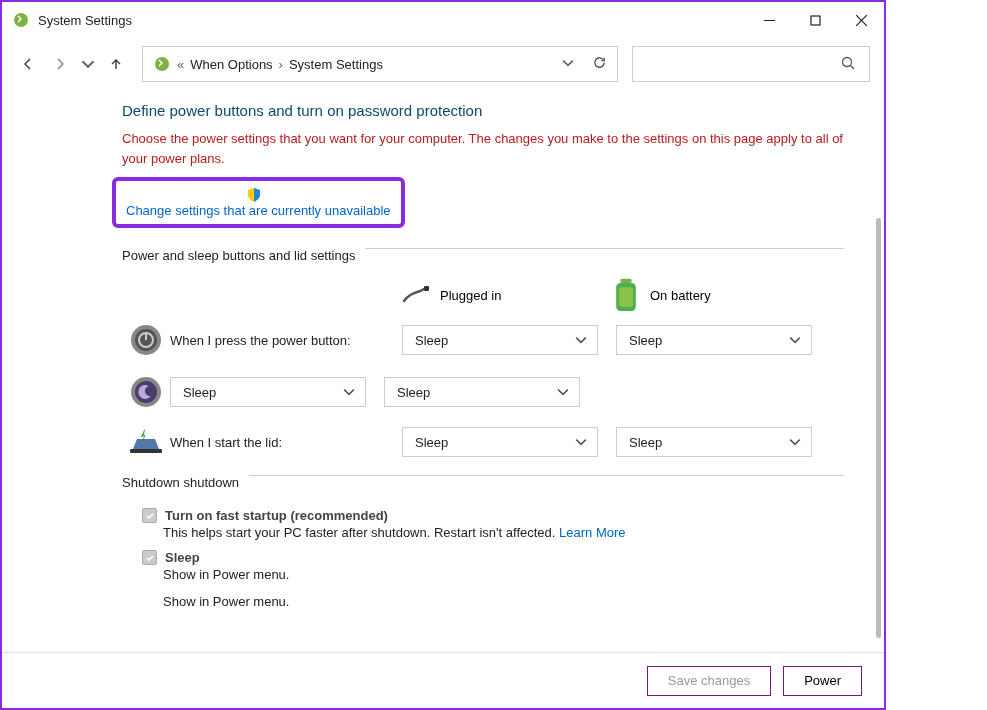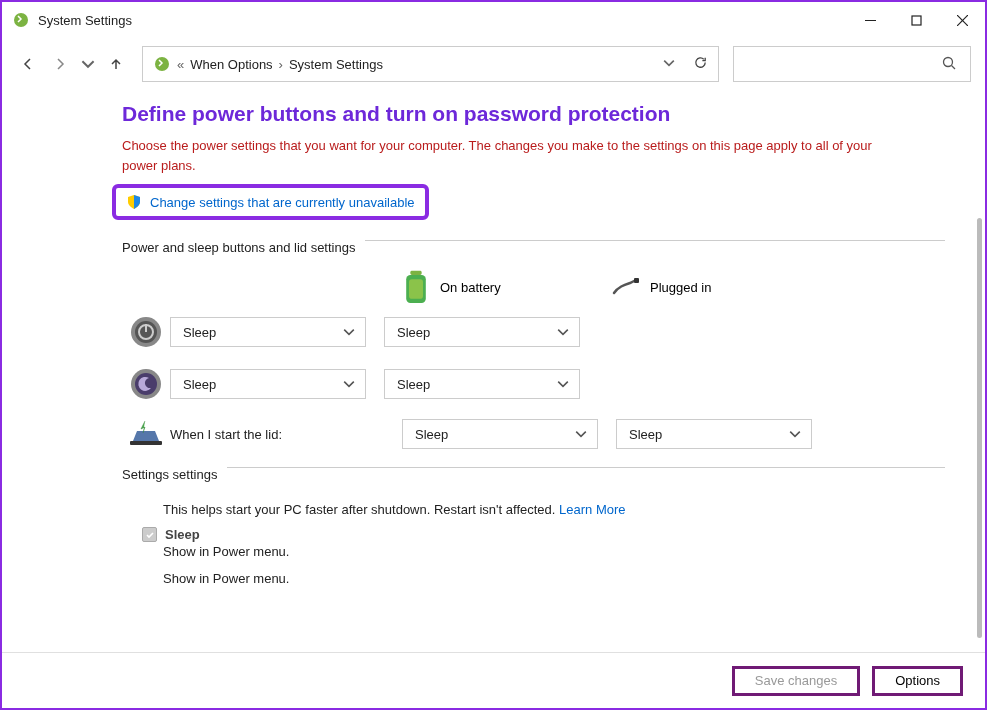--- a/index.html
+++ b/index.html
@@ -1,37 +1,37 @@
 <!DOCTYPE html>
 <html><head>
 <meta charset="utf-8">
 <style>
   * { box-sizing: border-box; margin: 0; padding: 0; }
   html, body { width: 987px; height: 710px; font-family: "Segoe UI", Arial, sans-serif; font-size: 13px; overflow: hidden; }
-  .window { width: 987px; height: 710px; border: 2px solid #8a2be2; background: #fff; display: flex; flex-direction: column; position: relative; }
+  .window { width: 886px; height: 710px; border: 2px solid #8a2be2; background: #fff; display: flex; flex-direction: column; position: relative; }
   .titlebar { height: 36px; display: flex; align-items: center; padding: 0 0 0 10px; }
   .titlebar .app-icon { width: 18px; height: 18px; margin-right: 8px; display:flex;align-items:center;justify-content:center;}
   .titlebar .title { font-size: 13px; color: #222; flex: 1; }
   .winbtns { display: flex; height: 100%; }
   .winbtn { width: 46px; display: flex; align-items: center; justify-content: center; cursor: default; }
   .winbtn svg { width: 11px; height: 11px; }
   .toolbar { height: 52px; display: flex; align-items: center; gap: 8px; padding: 0 14px; }
   .navbtn { width: 24px; height: 24px; display: flex; align-items: center; justify-content: center; color: #555; }
   .navbtn svg { width: 14px; height: 14px; }
   .addrbar { flex: 1; height: 36px; border: 1px solid #ccc; display: flex; align-items: center; padding: 0 10px; margin:0 6px; }
   .addrbar .icon { width: 18px; height: 18px; margin-right: 6px; display:flex;align-items:center;justify-content:center;}
   .addrbar .crumbs { flex: 1; display: flex; align-items: center; gap: 6px; color: #222; font-size: 13px; }
   .chev { color: #666; }
   .addrtail { display:flex; gap:18px; align-items:center; color:#555; margin-left:8px;}
   .searchbox { width: 238px; height: 36px; border: 1px solid #ccc; display: flex; align-items: center; justify-content: flex-end; padding: 0 14px; }
   .content-wrap { flex:1; display:flex; overflow:hidden; position:relative;}
   .content { flex: 1; padding: 12px 40px 10px 120px; overflow: hidden; }
-  h1.page-title { color: #6d28d9; font-size: 21px; font-weight: 700; margin-bottom: 10px; }
+  h1.page-title { color: #0c4a6e; font-size: 15px; font-weight: 400; margin-bottom: 10px; }
   .desc { font-size: 13px; color: #b91c1c; line-height: 1.55; margin-bottom: 4px; max-width: 760px;}
-  .highlight-box { border: 4px solid #8a2be2; border-radius: 6px; display: inline-flex; align-items: center; padding: 6px 10px; margin: 4px 0 10px -10px; }
+  .highlight-box { border: 4px solid #8a2be2; border-radius: 6px; display: inline-flex; align-items: center; padding: 6px 10px; margin: 4px 0 10px -10px; flex-direction: column; }
   .shield { width:16px; height:16px; margin-right:8px; display:flex;align-items:center;justify-content:center;}
   .link { color: #0066cc; font-size: 13px; cursor: pointer; }
   .section-header { display: flex; align-items: flex-start; margin: 10px 0 18px 0; }
   .section-header .label { font-size: 13px; color: #222; white-space: nowrap; }
   .section-header .line { flex: 1; height: 1px; background: #ccc; margin-left: 10px; }
   .col-headers { display: flex; margin-bottom: 14px; padding-left:280px;}
   .colh { width: 210px; display: flex; align-items: center; gap: 10px; }
   .colh .icon { width:28px; height:28px; display:flex;align-items:center;justify-content:center;}
   .setting-row { display: flex; align-items: center; margin-bottom: 18px; }
   .setting-row .setting-icon { width: 48px; display:flex; justify-content:center; align-items:center;}
@@ -41,21 +41,21 @@
   .dropdown svg { width: 12px; height: 12px; color:#555;}
   .shutdown-item { margin: 0 0 10px 20px; }
   .shutdown-item .row1 { display:flex; align-items:center; gap:8px;}
   .chk { width: 15px; height: 15px; border: 1px solid #aaa; border-radius:2px; display:flex; align-items:center; justify-content:center; background:#ddd;}
   .chk.checked { background:#ccc; }
   .chk.unchecked { background:#fff;}
   .chk svg { width:10px; height:10px; color:#fff;}
   .bold { font-weight: 600; color:#444;}
   .subtext { margin-left: 21px; font-size: 13px; color: #222; padding-top:2px;}
   .bottombar { height: 56px; border-top: 1px solid #e0e0e0; display: flex; align-items: center; justify-content: flex-end; padding: 0 22px; gap: 12px;}
-  .btn { height: 30px; border: 3px solid #701a75; padding: 0 20px; font-size: 13px; background: #fff; display:flex;align-items:center;cursor:pointer;}
+  .btn { height: 30px; border: 1px solid #701a75; padding: 0 20px; font-size: 13px; background: #fff; display:flex;align-items:center;cursor:pointer;}
   .btn.disabled { color:#999; }
   .scrollbar { position:absolute; right:3px; top:8px; width:12px; bottom:8px; background:transparent;}
   .scrollthumb { position:absolute; right:0; top:120px; width:5px; height:420px; background:#bbb; border-radius:3px;}
 </style>
 </head>
 <body>
 
 <div class="window">
 
   <div class="titlebar">
@@ -155,49 +155,50 @@
       </div>
 
       <div class="section-header">
         <span class="label">Power and sleep buttons and lid settings</span>
         <div class="line"></div>
       </div>
 
       <div class="col-headers">
         <div class="colh">
           <span class="icon">
+              <svg viewBox="0 0 28 20">
+                <path d="M2 16 C6 10 12 8 18 6 L24 3" stroke="#555" stroke-width="2.5" fill="none" stroke-linecap="round"></path>
+                <rect x="22" y="1" width="5" height="5" fill="#333" rx="1"></rect>
+              </svg>
+            </span>
+          <span>Plugged in</span>
+        </div>
+        <div class="colh">
+          <span class="icon">
               <svg viewBox="0 0 20 28">
                 <rect x="6" y="2" width="8" height="3" fill="#7cb342" rx="1"></rect>
                 <rect x="3" y="5" width="14" height="20" rx="3" fill="#4caf50"></rect>
                 <rect x="5" y="8" width="10" height="14" fill="#8bc34a" rx="2"></rect>
               </svg>
             </span>
           <span>On battery</span>
         </div>
-        <div class="colh">
-          <span class="icon">
-              <svg viewBox="0 0 28 20">
-                <path d="M2 16 C6 10 12 8 18 6 L24 3" stroke="#555" stroke-width="2.5" fill="none" stroke-linecap="round"></path>
-                <rect x="22" y="1" width="5" height="5" fill="#333" rx="1"></rect>
-              </svg>
-            </span>
-          <span>Plugged in</span>
-        </div>
       </div>
 
       
       <div class="setting-row">
         <div class="setting-icon">
             <svg width="34" height="34" viewBox="0 0 34 34">
               <circle cx="17" cy="17" r="15" fill="#888"></circle>
               <circle cx="17" cy="17" r="11" fill="#555"></circle>
               <circle cx="17" cy="17" r="7" fill="none" stroke="#ccc" stroke-width="2"></circle>
               <line x1="17" y1="9" x2="17" y2="17" stroke="#ccc" stroke-width="2"></line>
             </svg>
           </div>
+        <div class="setting-label">When I press the power button:</div>
         <div class="dropdown">
             <span>Sleep</span>
             <svg viewBox="0 0 10 10">
               <path d="M1 3 L5 7 L9 3" stroke="#555" stroke-width="1.3" fill="none"></path>
             </svg>
           </div>
         <div class="dropdown">
             <span>Sleep</span>
             <svg viewBox="0 0 10 10">
               <path d="M1 3 L5 7 L9 3" stroke="#555" stroke-width="1.3" fill="none"></path>
@@ -246,26 +247,34 @@
           </div>
         <div class="dropdown">
             <span>Sleep</span>
             <svg viewBox="0 0 10 10">
               <path d="M1 3 L5 7 L9 3" stroke="#555" stroke-width="1.3" fill="none"></path>
             </svg>
           </div>
       </div>
 
       <div class="section-header">
-        <span class="label">Settings settings</span>
+        <span class="label">Shutdown shutdown</span>
         <div class="line"></div>
       </div>
 
       
       <div class="shutdown-item">
+        <div class="row1">
+          <div class="chk checked">
+              <svg viewBox="0 0 10 10">
+                <path d="M2 5 L4 7 L8 3" stroke="#fff" stroke-width="1.6" fill="none"></path>
+              </svg>
+            </div>
+          <span class="bold">Turn on fast startup (recommended)</span>
+        </div>
         <div class="subtext"><span>This helps start your PC faster after shutdown. Restart isn't affected. </span><span class="link">Learn More</span></div>
       </div>
 
       
       <div class="shutdown-item">
         <div class="row1">
           <div class="chk checked">
               <svg viewBox="0 0 10 10">
                 <path d="M2 5 L4 7 L8 3" stroke="#fff" stroke-width="1.6" fill="none"></path>
               </svg>
@@ -281,15 +290,15 @@
       </div>
 
     </div>
     <div class="scrollbar">
         <div class="scrollthumb"></div>
       </div>
   </div>
 
   <div class="bottombar">
     <div class="btn disabled">Save changes</div>
-    <div class="btn">Options</div>
+    <div class="btn">Power</div>
   </div>
 </div>
 
 </body></html>

